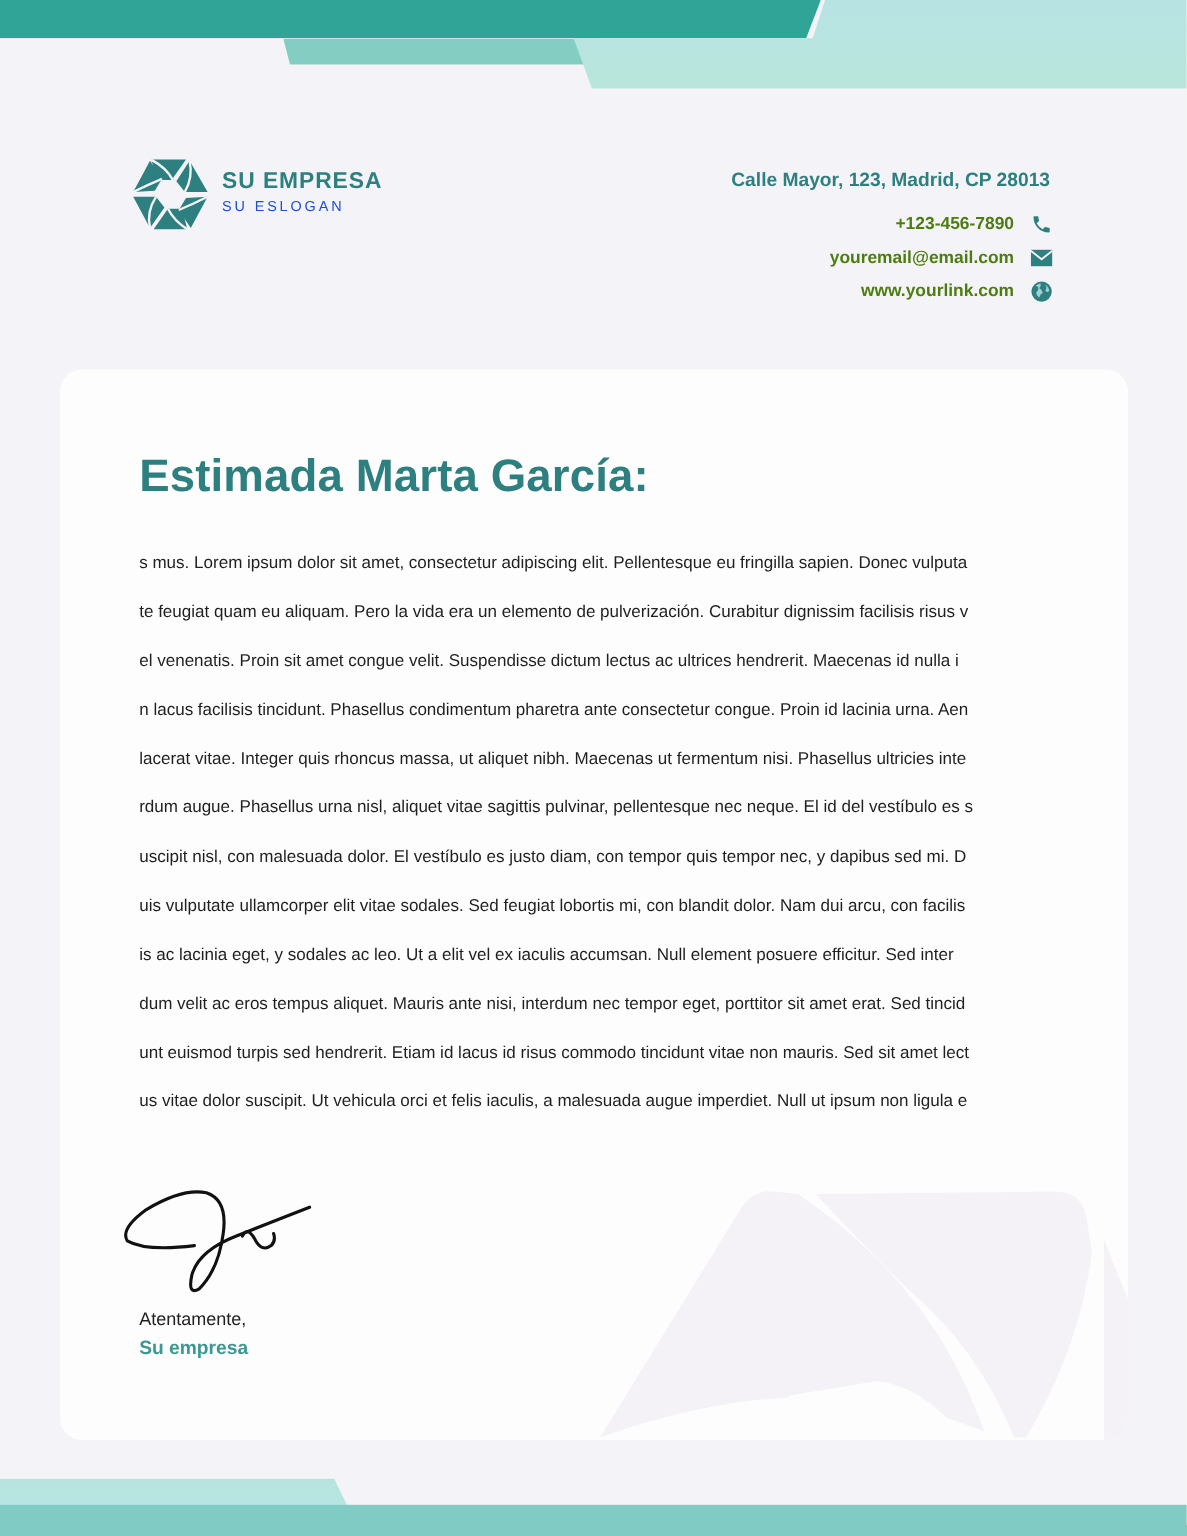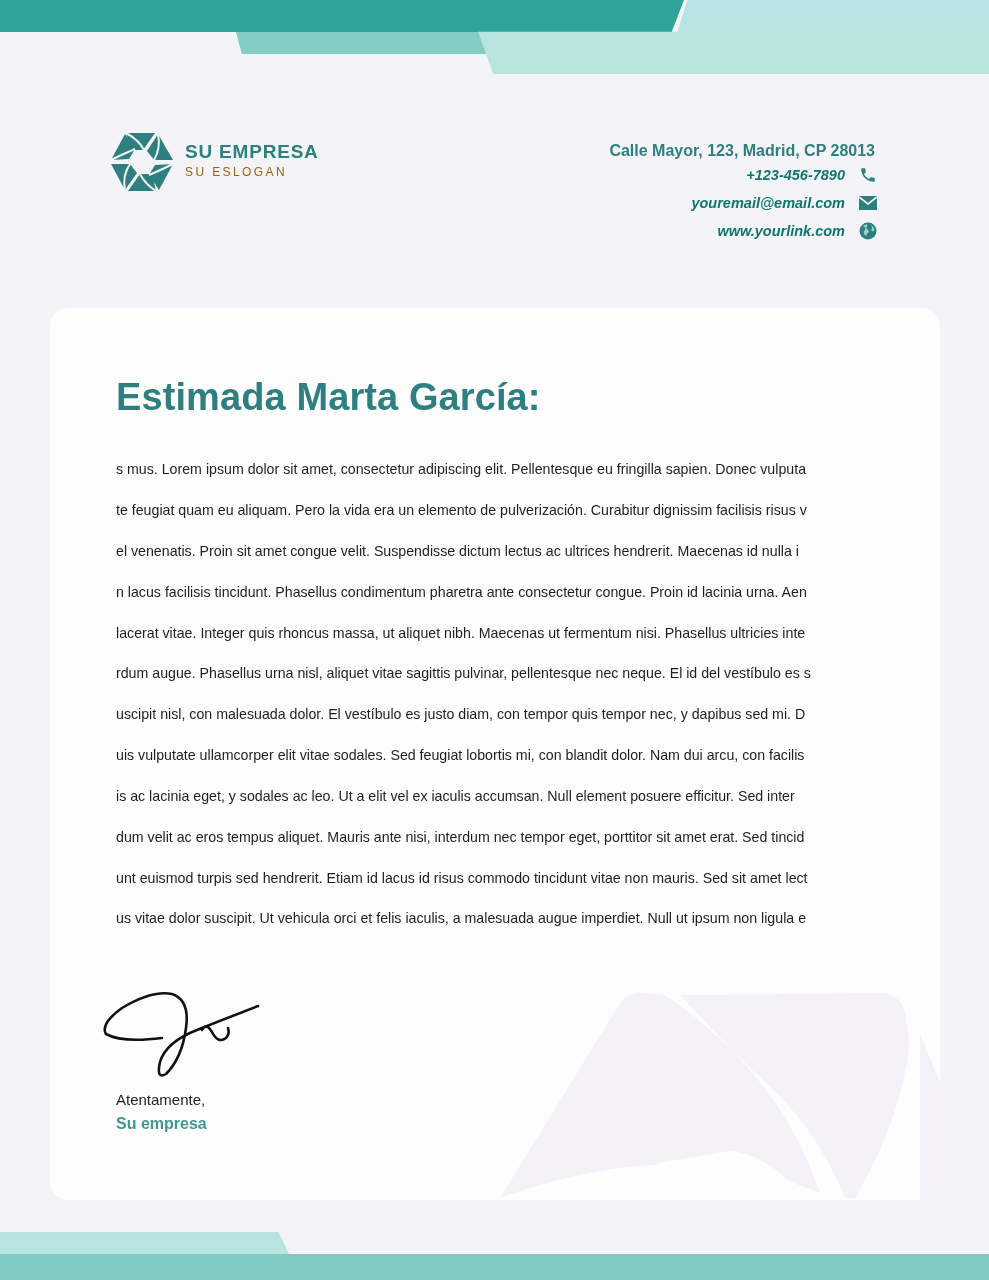--- a/index.html
+++ b/index.html
@@ -43,38 +43,38 @@
       position: absolute; left: 109px; top: 130px;
       display: flex; align-items: center;
     }
     .logo-mark { width: 66px; height: 64px; }
     .logo-text { margin-left: 10px; margin-top: -4px; }
     .logo-name {
       font-size: 19px; font-weight: 700; letter-spacing: 0.8px;
       color: #2e7f7f; line-height: 22px;
     }
     .logo-slogan {
-      font-size: 12px; letter-spacing: 2.4px; color: #a16207;
+      font-size: 12px; letter-spacing: 2.4px; color: #1d4ed8;
       margin-top: 2px; line-height: 14px;
     }
 
     .contact {
       position: absolute; right: 114px; top: 141px;
       text-align: right;
     }
     .contact-address {
       font-size: 16px; font-weight: 700; color: #2e7f7f;
-      line-height: 20px; 
+      line-height: 20px; margin-bottom: 12px;
     }
     .contact-row {
       display: flex; justify-content: flex-end; align-items: center;
       height: 28px;
     }
     .contact-row span.txt {
-      font-size: 14.5px; color: #0f766e; font-weight: 600; font-style: italic;
+      font-size: 14.5px; color: #4d7c0f; font-weight: 600;
     }
     .contact-row .ico {
       width: 18px; height: 18px; margin-left: 14px; margin-right: -2px;
       display: inline-flex; align-items: center; justify-content: center;
     }
 
     
     .card {
       position: absolute; left: 50px; top: 308px;
       width: 890px; height: 892px;

